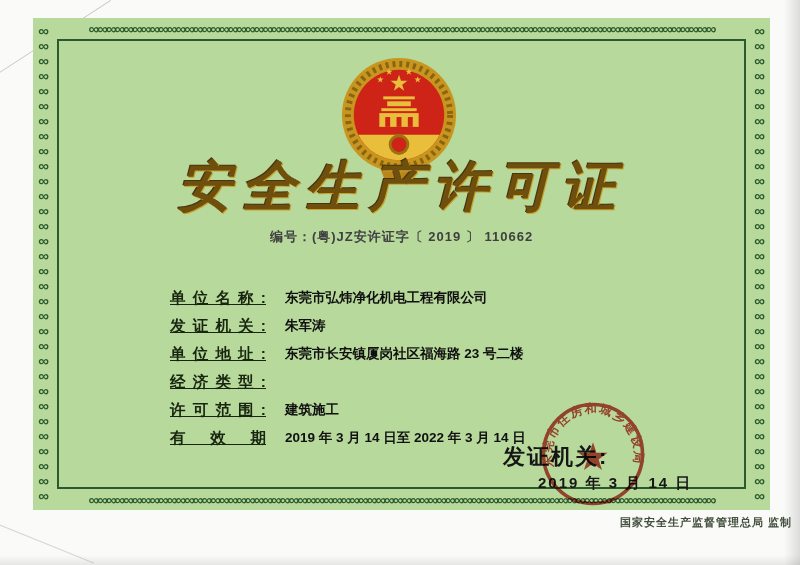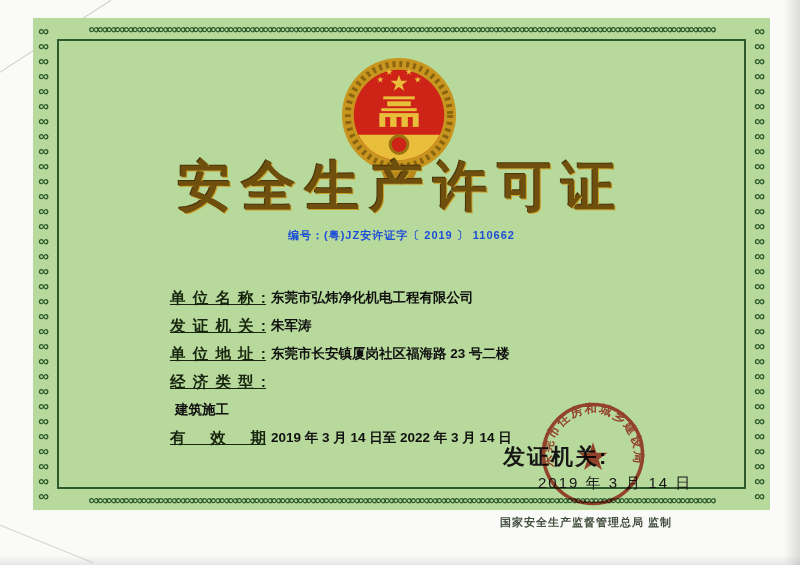--- a/index.html
+++ b/index.html
@@ -32,42 +32,42 @@
     writing-mode:vertical-rl;letter-spacing:-2px;}
   .chain-left{left:3px;}
   .chain-right{right:3px;}
   .inner-line{position:absolute;left:24px;right:24px;top:21px;bottom:21px;
     border:2px solid #2d5a2d;}
 
   .emblem{position:absolute;left:307px;top:38px;}
 
   .title{position:absolute;left:0;top:133px;width:100%;text-align:center;
     font-size:54px;font-weight:900;letter-spacing:10px;color:#6e4f0d;
-    text-shadow:1px 1px 0 #c9a22a, -1px -1px 0 #4a350a;}
+    text-shadow:1px 1px 0 #c9a22a, -1px -1px 0 #4a350a;font-style:italic;}
 
   .number-line{position:absolute;left:0;top:210px;width:100%;text-align:center;
-    font-size:11px;color:#1d4ed8;letter-spacing:1px;font-weight:600;}
+    font-size:13px;color:#404040;letter-spacing:1px;font-weight:600;}
 
   .fields{position:absolute;left:137px;top:266px;}
   .frow{height:28px;display:flex;align-items:center;}
   .flabel{display:inline-block;width:96px;
     text-align:justify;text-align-last:justify;
     font-size:15.5px;font-weight:700;color:#18250f;text-decoration:underline;}
-  .fvalue{margin-left:5px;font-size:13.5px;font-weight:bold;color:#101010;
+  .fvalue{margin-left:19px;font-size:13.5px;font-weight:bold;color:#101010;
     white-space:nowrap;}
 
   .issuer{position:absolute;left:470px;top:424px;font-size:22px;font-weight:bold;
     color:#161616;letter-spacing:2px;}
   .issue-date{position:absolute;left:505px;top:456px;font-size:15px;
-    font-weight:normal;color:#161616;letter-spacing:2px;}
+    font-weight:bold;color:#161616;letter-spacing:2px;}
 
   .seal{position:absolute;left:506px;top:382px;opacity:0.86;
     mix-blend-mode:multiply;}
 
-  .footer{position:absolute;left:500px;top:515px;width:275px;text-align:left;
+  .footer{position:absolute;left:517px;top:515px;width:275px;text-align:right;
     font-size:11px;font-weight:bold;color:#44503f;letter-spacing:1px;}
 </style>
 </head>
 <body>
 
 <div class="edge-right"></div>
 <div class="edge-bottom"></div>
 <div class="crease-tl"></div>
 <div class="crease-bl"></div>
 
@@ -123,20 +123,21 @@
       <span class="fvalue">朱军涛</span>
     </div>
     <div class="frow">
       <span class="flabel">单位地址:</span>
       <span class="fvalue">东莞市长安镇厦岗社区福海路 23 号二楼</span>
     </div>
     <div class="frow">
       <span class="flabel">经济类型:</span>
     </div>
     <div class="frow">
+      <span class="flabel">许可范围:</span>
       <span class="fvalue">建筑施工</span>
     </div>
     <div class="frow">
       <span class="flabel">有效期</span>
       <span class="fvalue">2019 年 3 月 14 日至 2022 年 3 月 14 日</span>
     </div>
   </div>
 
   <div class="issuer">发证机关:</div>
   <div class="issue-date">2019 年 3 月 14 日</div>

